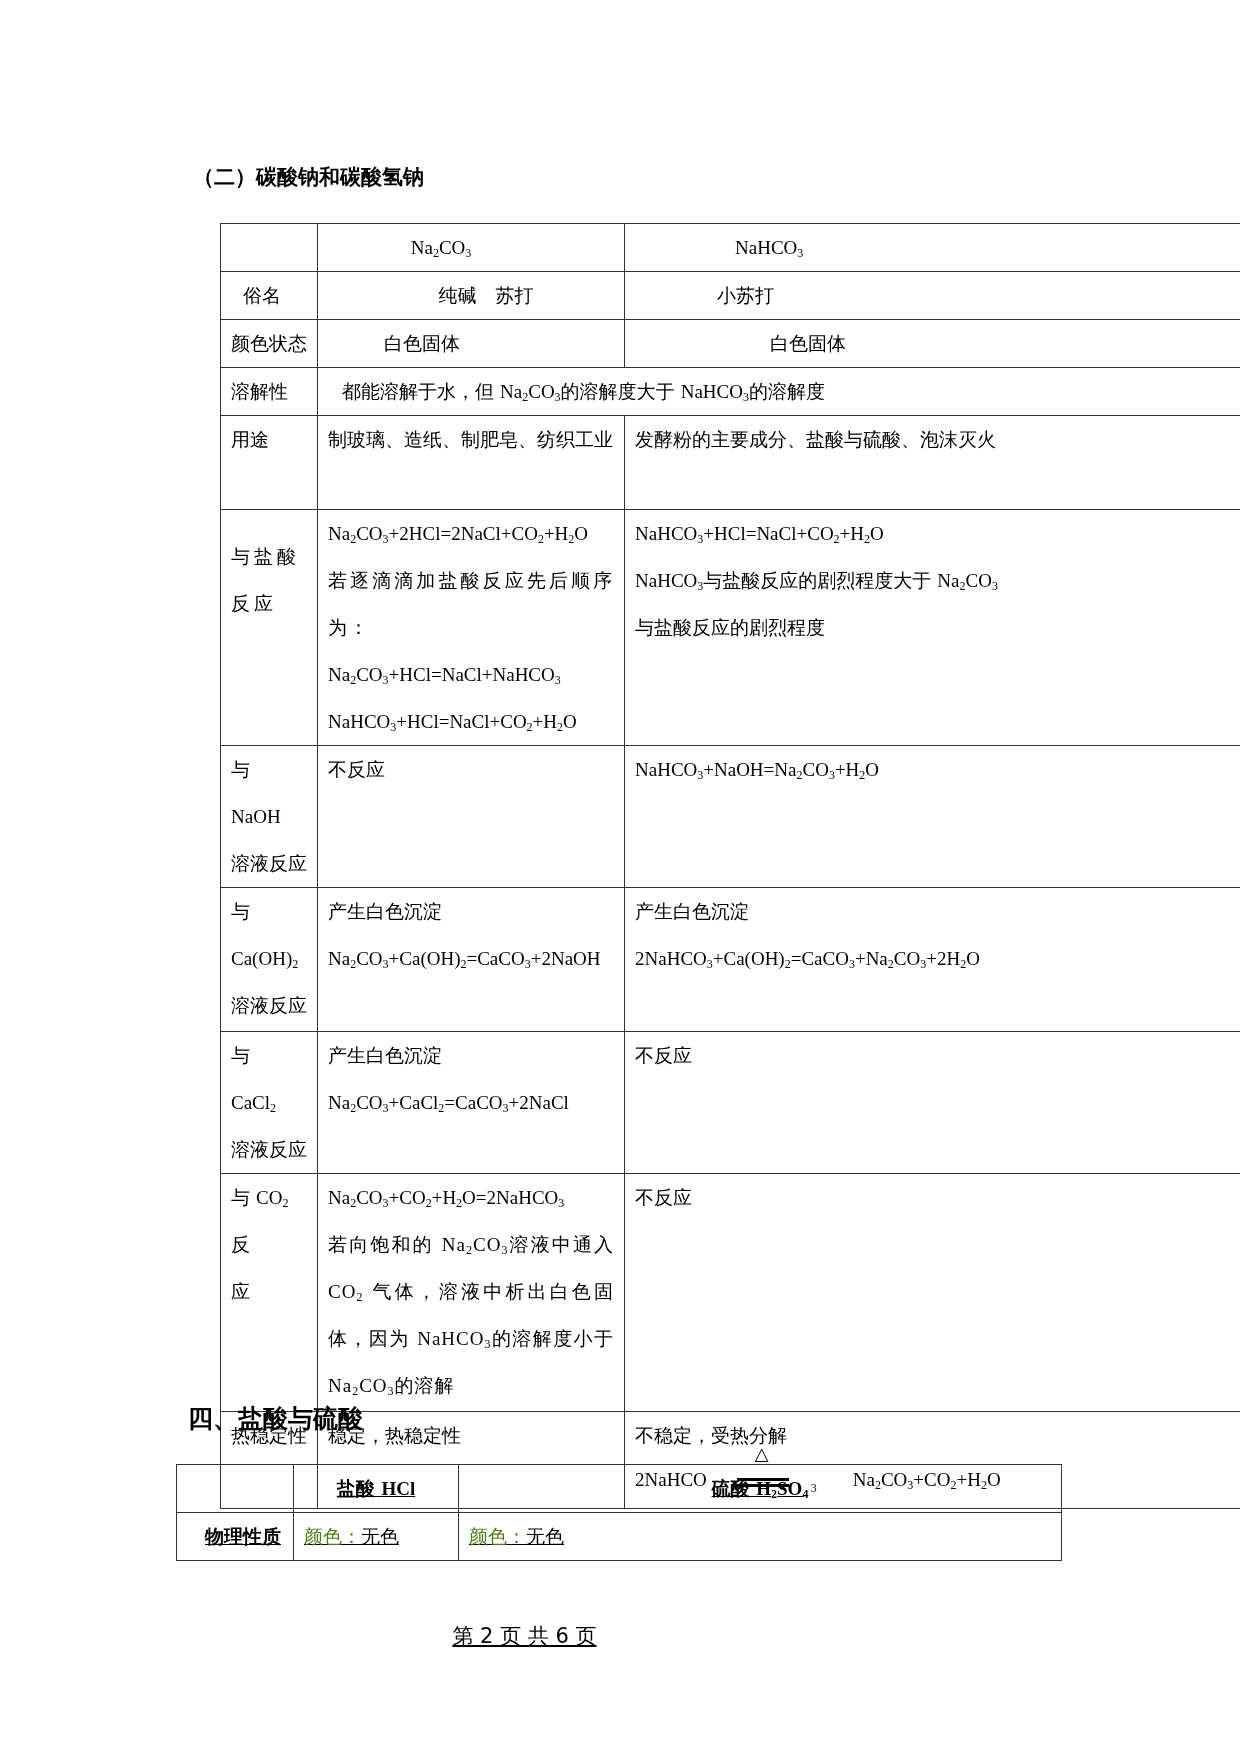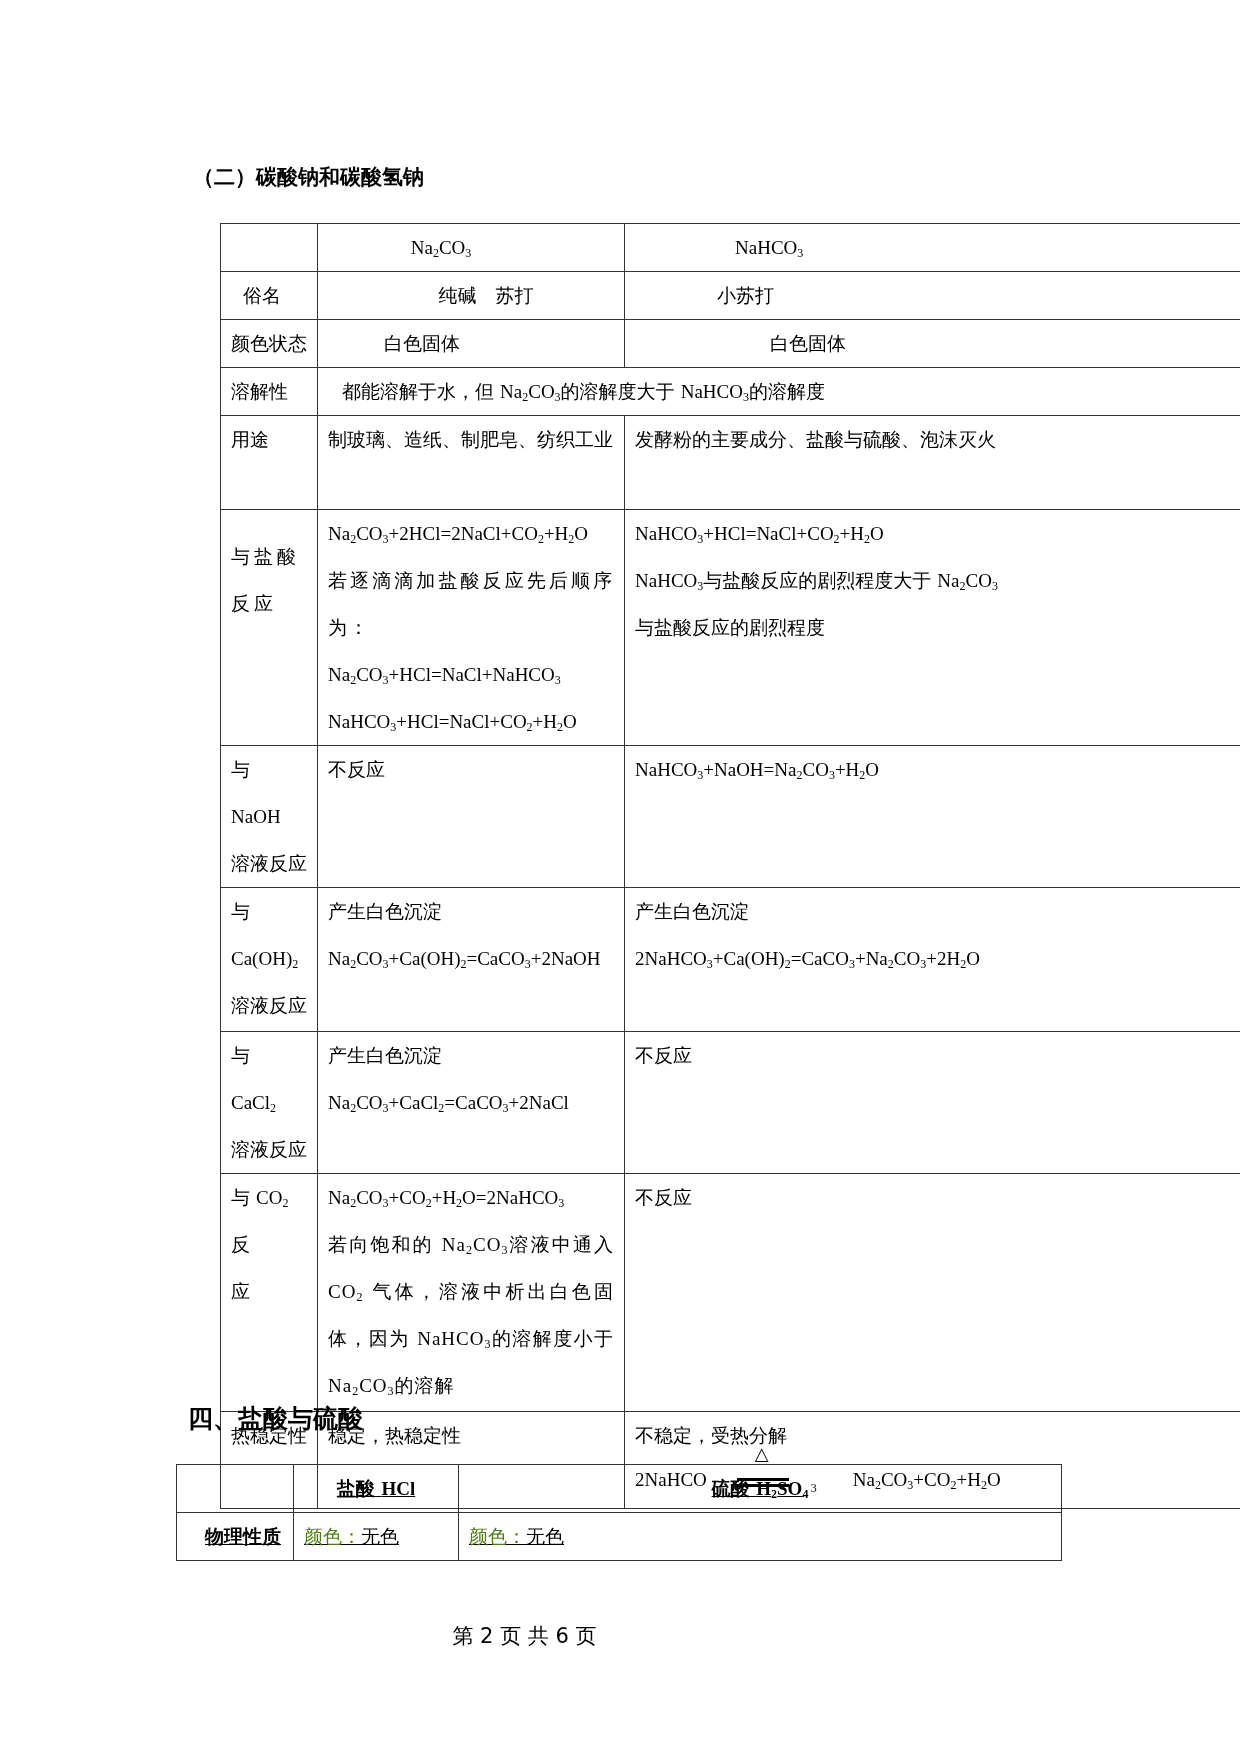--- a/index.html
+++ b/index.html
@@ -28,21 +28,21 @@
   .c0 { width: 97px; }
   .c1 { width: 307px; }
   .cc { text-align: center; }
   .chem { font-family: "Liberation Serif", serif; font-size: 19px; }
   sub, .sub { font-size: 12px; vertical-align: -3px; line-height: 0; }
   .jst { text-align: justify; text-align-last: left; }
   .red { color: #4d7c0f; }
   .bold { font-weight: bold; }
   .footer {
     position: absolute; left: 0; width: 1049px; top: 1622px;
-    text-align: center; font-size: 21px;
+    text-align: center; font-size: 21px; text-decoration: underline;
   }
   .eqbox { display: inline-block; position: relative; width: 60px; height: 30px; vertical-align: middle; margin: 0 14px 0 30px; }
   .eqbox .tri { position: absolute; left: 18px; top: -22px; font-size: 18px; line-height: 20px; }
   .eqbox .l1, .eqbox .l2 { position: absolute; left: 0; width: 52px; height: 3px; background: #000; }
   .eqbox .l1 { top: 12px; } .eqbox .l2 { top: 18px; }
   .tiny3 { font-size: 12px; vertical-align: -6px; margin-right: 36px; font-family: "Liberation Serif", serif; }
 </style>
 </head>
 <body>
 

